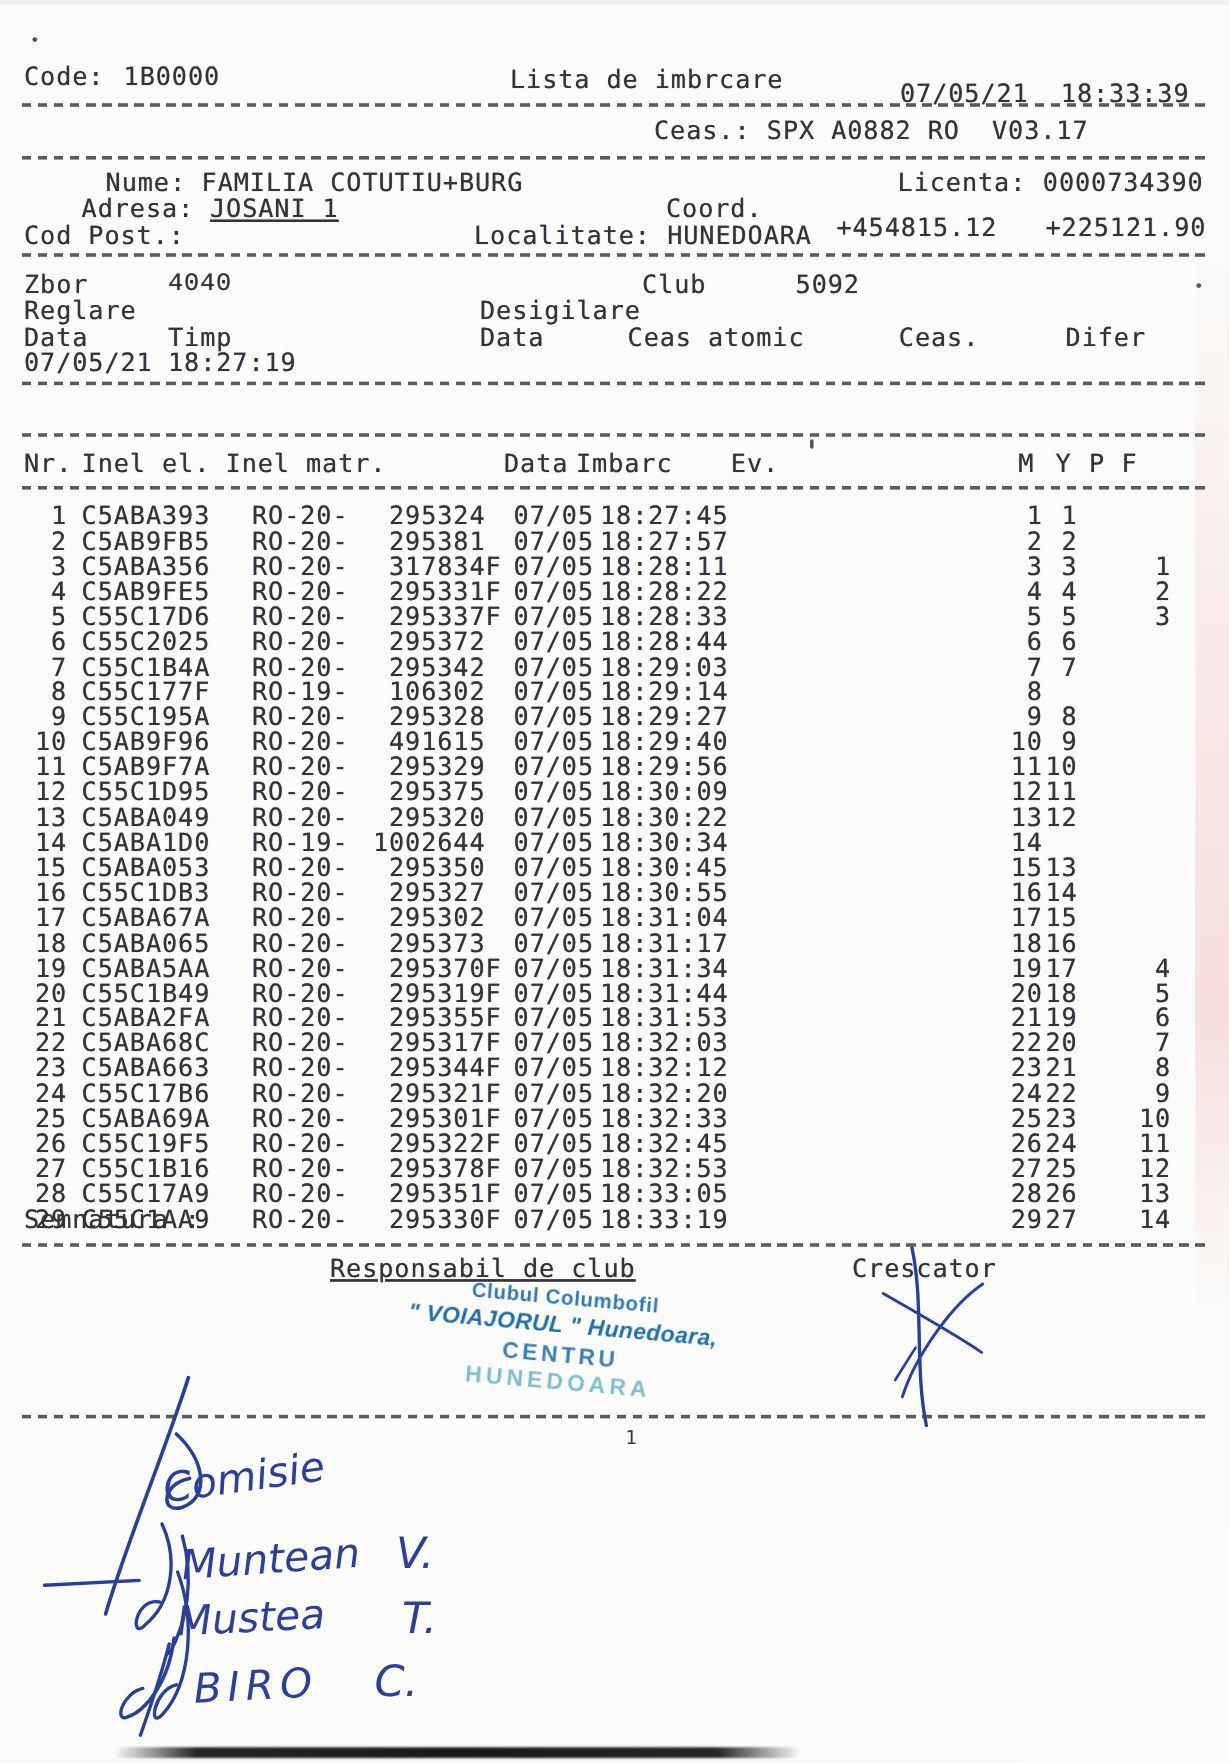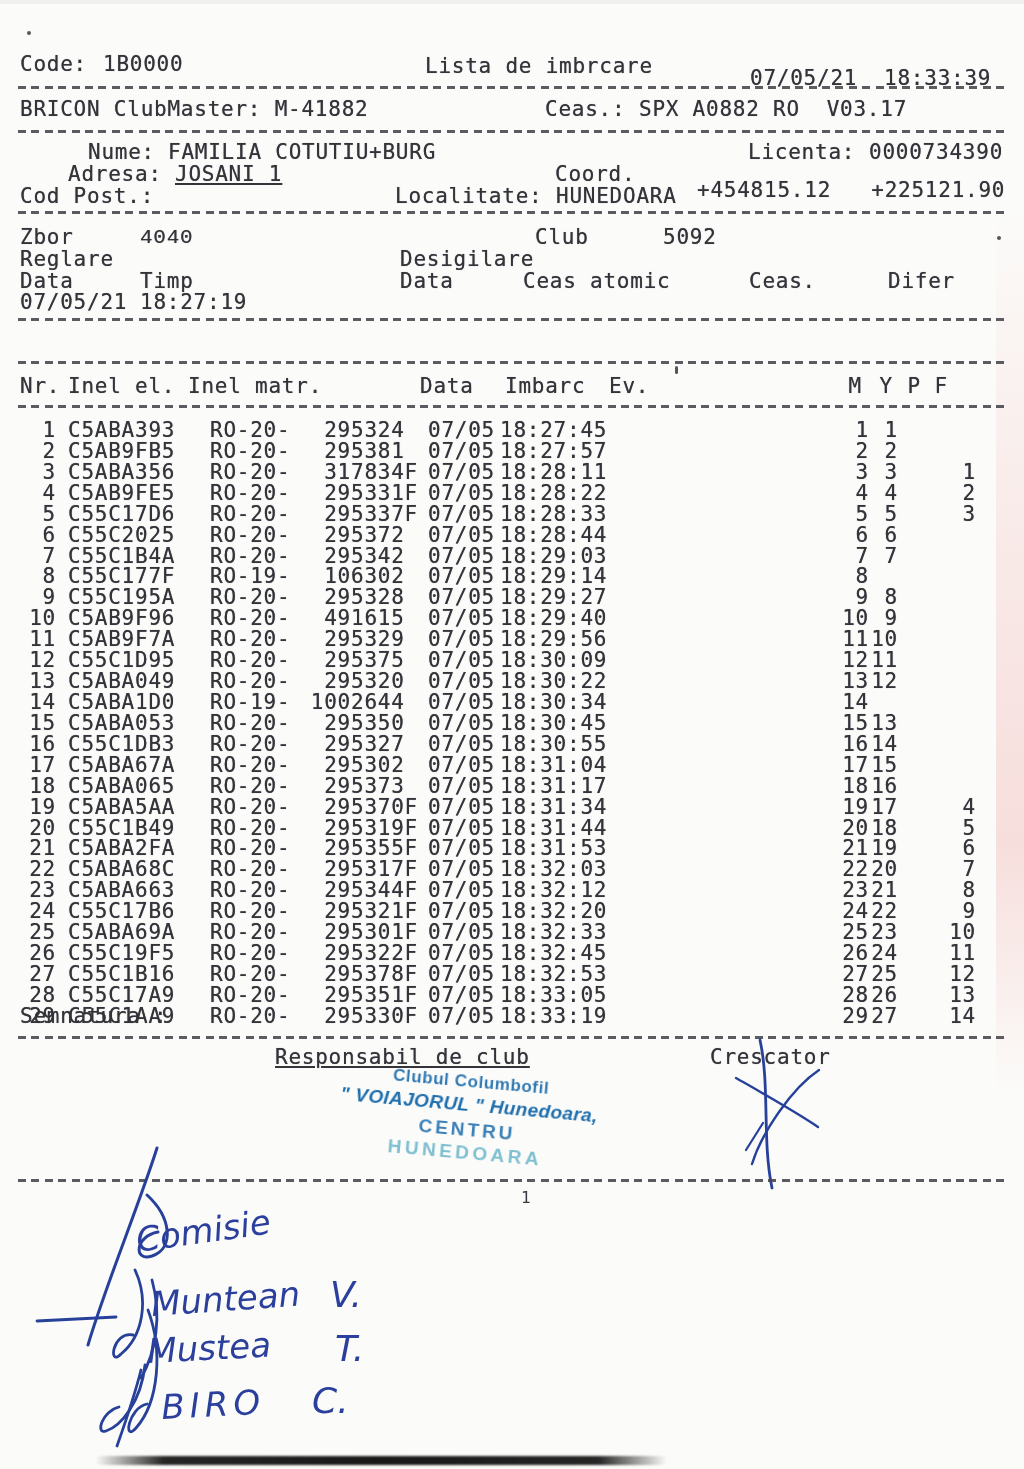--- a/index.html
+++ b/index.html
@@ -75,21 +75,20 @@
   <div class="speck" style="left:27px;top:31px;width:4px;height:4px;"></div>
   <div class="speck" style="left:675px;top:366px;width:3px;height:8px;border-radius:2px;"></div>
   <div class="speck" style="left:997px;top:236px;width:4px;height:4px;"></div>
 
   <span class="t" style="left:20px;top:54px;">Code:</span>
   <span class="t" style="left:103px;top:54px;">1B0000</span>
   <span class="t" style="left:425px;top:56px;">Lista de imbrcare</span>
   <span class="t" style="left:750px;top:68px;">07/05/21  18:33:39</span>
   <div class="sep" style="top:86px;"></div>
 
-  <span class="t" style="left:20px;top:99px;">BRICON ClubMaster: M-41882</span>
   <span class="t" style="left:545px;top:99px;">Ceas.:</span>
   <span class="t" style="left:639px;top:99px;">SPX A0882 RO  V03.17</span>
   <div class="sep" style="top:130px;"></div>
 
   <span class="t" style="left:88px;top:142px;">Nume:</span>
   <span class="t" style="left:168px;top:142px;">FAMILIA COTUTIU+BURG</span>
   <span class="t" style="left:748px;top:142px;">Licenta:</span>
   <span class="t" style="left:869px;top:142px;">0000734390</span>
   <span class="t" style="left:68px;top:164px;">Adresa:</span>
   <span class="t" style="left:175px;top:164px;text-decoration:underline;">JOSANI 1</span>
@@ -115,21 +114,21 @@
   <span class="t" style="left:20px;top:292px;">07/05/21</span>
   <span class="t" style="left:140px;top:292px;">18:27:19</span>
   <div class="sep" style="top:318px;"></div>
 
   <div class="sep" style="top:361px;"></div>
 
   <span class="t" style="left:20px;top:376px;">Nr.</span>
   <span class="t" style="left:68px;top:376px;">Inel el.</span>
   <span class="t" style="left:188px;top:376px;">Inel matr.</span>
   <span class="t" style="left:420px;top:376px;">Data</span>
-  <span class="t" style="left:505px;top:376px;">Imbarc</span>
+  <span class="t" style="left:480px;top:376px;">Imbarc</span>
   <span class="t" style="left:609px;top:376px;">Ev.</span>
   <span class="t ra" style="left:820px;top:376px;width:42px;">M</span>
   <span class="t ra" style="left:856px;top:376px;width:37px;">Y</span>
   <span class="t ra" style="left:886px;top:376px;width:35px;">P</span>
   <span class="t ra" style="left:914px;top:376px;width:34px;">F</span>
   <div class="sep" style="top:405px;"></div>
 
   <div class="tbl">
       <div class="row">
         <span class="c c-nr">1</span>

